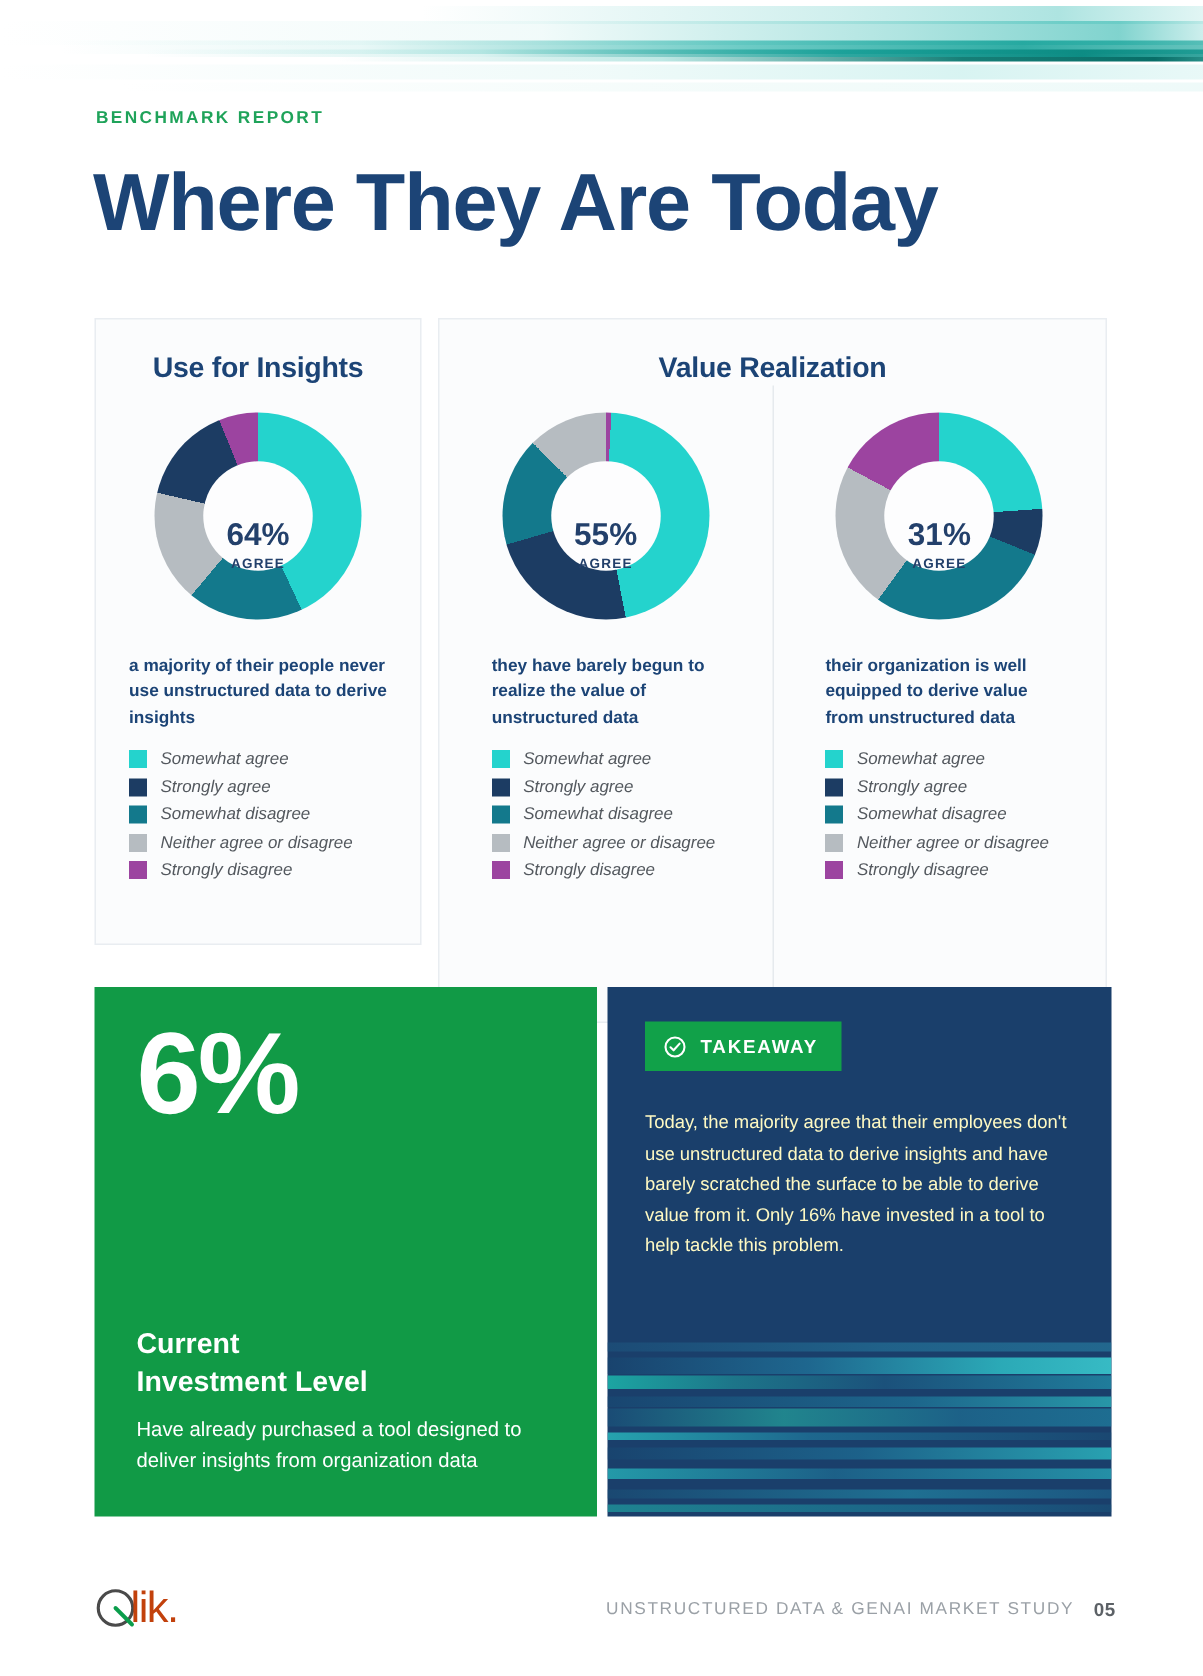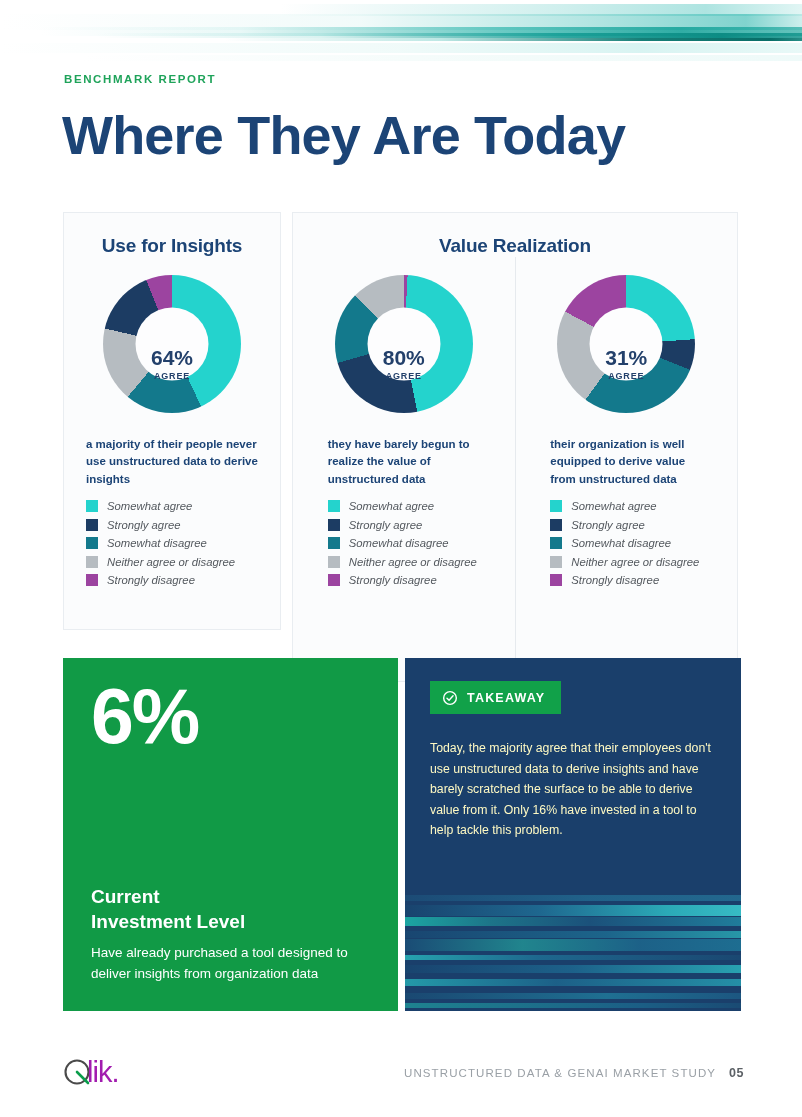--- a/index.html
+++ b/index.html
@@ -117,21 +117,21 @@
   .d5 { top:46px; height:12px; background:linear-gradient(90deg, rgba(26,84,124,.6) 0%, rgba(34,150,150,.8) 35%, rgba(30,120,155,.6) 70%, rgba(32,140,170,.6) 100%); }
   .d6 { top:62px; height:5px;  background:linear-gradient(90deg, rgba(40,180,186,.85) 0%, rgba(32,130,165,.6) 40%, rgba(26,80,120,.5) 100%); }
   .d7 { top:72px; height:8px;  background:linear-gradient(90deg, rgba(24,72,114,.55), rgba(30,120,158,.6) 50%, rgba(44,186,194,.8)); }
   .d8 { top:86px; height:7px;  background:linear-gradient(90deg, rgba(38,176,184,.8) 0%, rgba(30,118,155,.6) 45%, rgba(40,170,186,.75) 100%); }
   .d9 { top:100px; height:6px; background:linear-gradient(90deg, rgba(26,78,118,.6), rgba(34,144,172,.6) 60%, rgba(30,110,150,.5)); }
   .d10{ top:110px; height:5px; background:linear-gradient(90deg, rgba(32,160,160,.7), rgba(28,120,155,.55) 70%, rgba(26,86,124,.5)); }
 
   
   .footer { position:absolute; left:0; bottom:0; width:802px; height:78px; }
   .logo { position:absolute; left:62px; top:16px; display:flex; align-items:flex-end; }
-  .logo-text { font-size:29px; color:#a21caf; letter-spacing:-1px; font-family:"Liberation Sans", sans-serif; }
+  .logo-text { font-size:29px; color:#c2410c; letter-spacing:-1px; font-family:"Liberation Sans", sans-serif; }
   .footer-right {
     position:absolute; right:58px; top:27px; display:flex; align-items:center; gap:13px;
   }
   .footer-study { font-size:11.5px; letter-spacing:1.1px; color:#9aa0a6; }
   .footer-page { font-size:12.5px; font-weight:bold; letter-spacing:.5px; color:#5c6166; }
 </style>
 </head>
 <body>
 
 <div class="page">
@@ -190,21 +190,21 @@
     </div>
 
     <div class="card card-b">
       <div class="card-title">Value Realization</div>
       <div class="cols">
 
         <div class="col">
           <div class="donut-wrap">
             <div class="donut" style="background: conic-gradient(#9c44a0 0deg 3deg, #24d3cd 3deg 169deg, #1c3c63 169deg 254deg, #13798c 254deg 315deg, #b6bcc1 315deg 360deg);"></div>
             <div class="donut-hole">
-              <div class="donut-pct">80%</div>
+              <div class="donut-pct">55%</div>
               <div class="donut-sub">AGREE</div>
             </div>
           </div>
           <div class="caption">they have barely begun to realize the value of unstructured data</div>
           <div class="legend">
             <div class="legend-row">
               <span class="swatch" style="background:#24d3cd"></span>
               <span class="legend-label">Somewhat agree</span>
             </div>
             <div class="legend-row">

